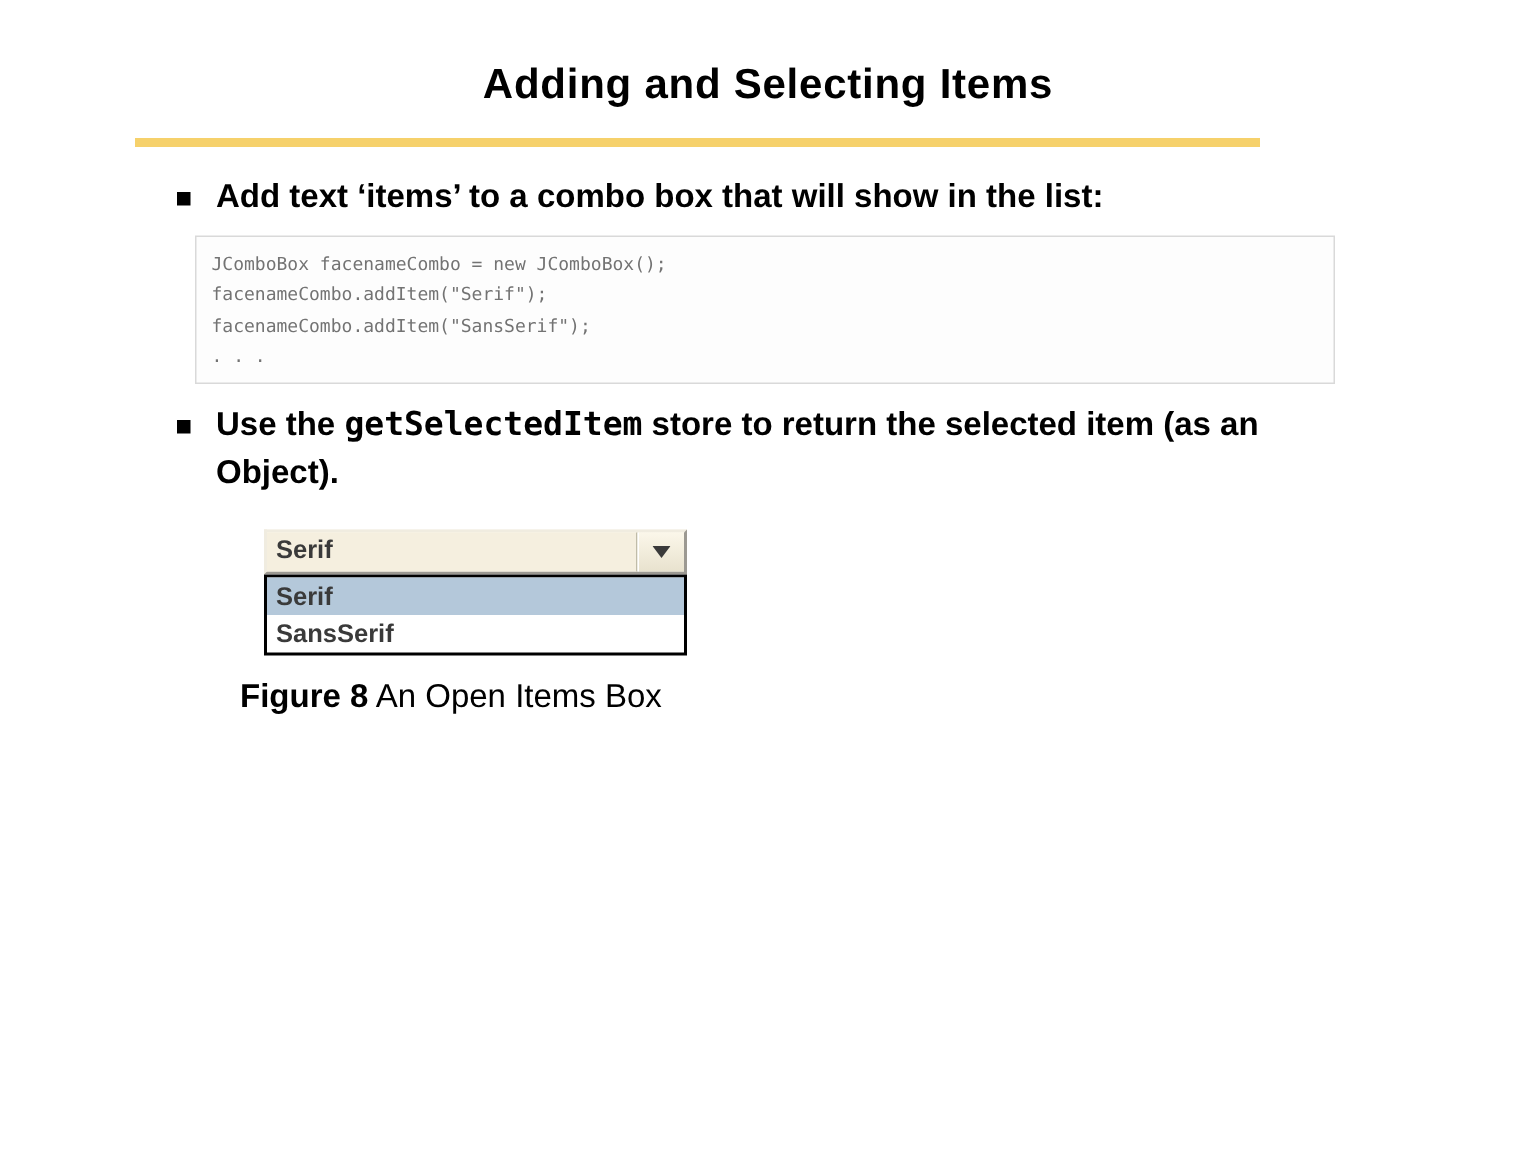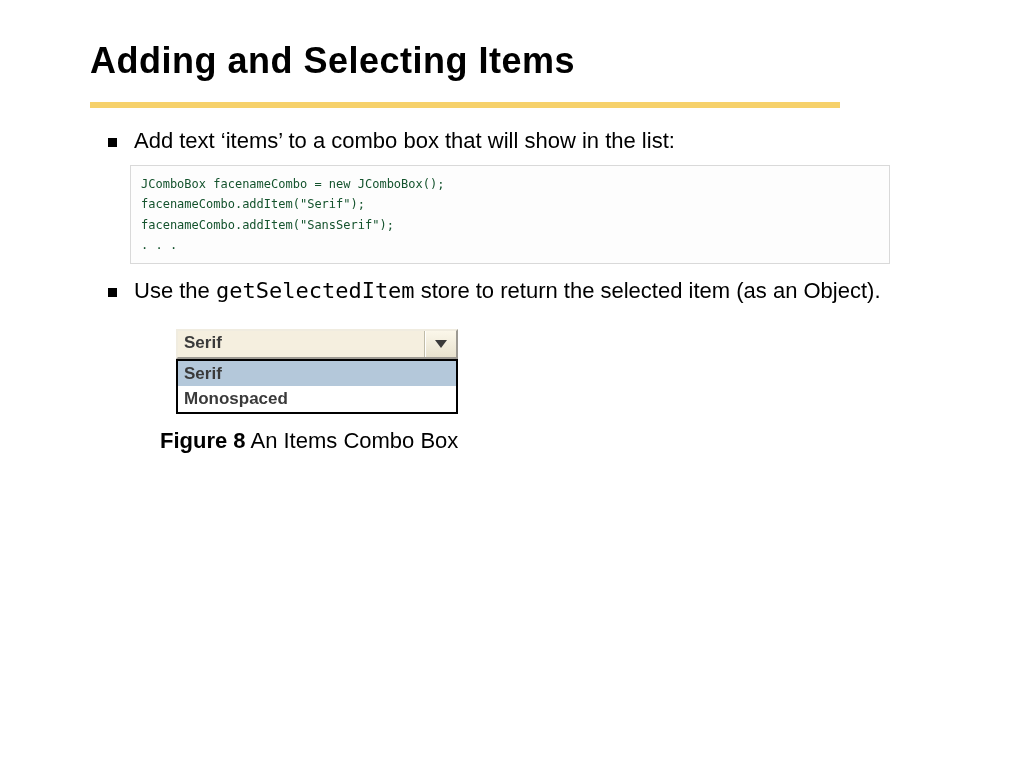--- a/index.html
+++ b/index.html
@@ -10,35 +10,37 @@
     background: #ffffff;
     font-family: Verdana, "Segoe UI", Tahoma, sans-serif;
     color: #000;
   }
   .slide {
     box-sizing: border-box;
     padding: 40px 90px 30px 90px;
   }
   .title {
     font-family: Verdana, "Segoe UI", sans-serif;
-    font-size: 36px;
+    font-size: 28px;
     font-weight: 700;
     letter-spacing: 0.5px;
     margin: 0 0 20px 0;
+    text-align: center;
   }
   .rule {
     height: 6px;
     background: #f6d16b;
     margin: 4px 0 18px 0;
     width: 750px;
   }
   ul.bullets {
     list-style: none;
-    margin: 0;
+    margin: 10px;
     padding: 0 0 0 40px;
+    font-weight: bold;
   }
   ul.bullets > li {
     position: relative;
     font-family: "Lucida Sans", "Lucida Grande", "Segoe UI", sans-serif;
     font-size: 22px;
     line-height: 1.4;
     margin: 6px 0;
     padding-left: 4px;
   }
   ul.bullets > li::before {
@@ -50,21 +52,21 @@
     height: 9px;
     background: #000;
   }
   .codeblock {
     margin: 8px 0 12px 40px;
     border: 1px solid #d9d9d9;
     background: #fdfdfd;
     padding: 8px 10px;
     font-family: Consolas, Menlo, monospace;
     font-size: 12px;
-    color: #14532d;
+    color: #737373;
     line-height: 1.7;
     white-space: pre;
     width: 760px;
     box-sizing: border-box;
   }
   .mono-inline {
     font-family: Consolas, Menlo, monospace;
   }
 
   
@@ -162,21 +164,21 @@
       <div class="combo-closed">
         <div class="sel">Serif</div>
         <div class="combo-arrow">
           <svg viewBox="0 0 12 8">
               <polygon points="0,0 12,0 6,8" fill="#3a3a3a"></polygon>
             </svg>
         </div>
       </div>
       <div class="combo-list">
         <div class="opt sel">Serif</div>
-        <div class="opt">Monospaced</div>
+        <div class="opt">SansSerif</div>
       </div>
     </div>
     <div class="caption">
-      <b>Figure 8</b><span> An Items Combo Box</span>
+      <b>Figure 8</b><span> An Open Items Box</span>
     </div>
   </div>
 
 </div>
 
 </body></html>

